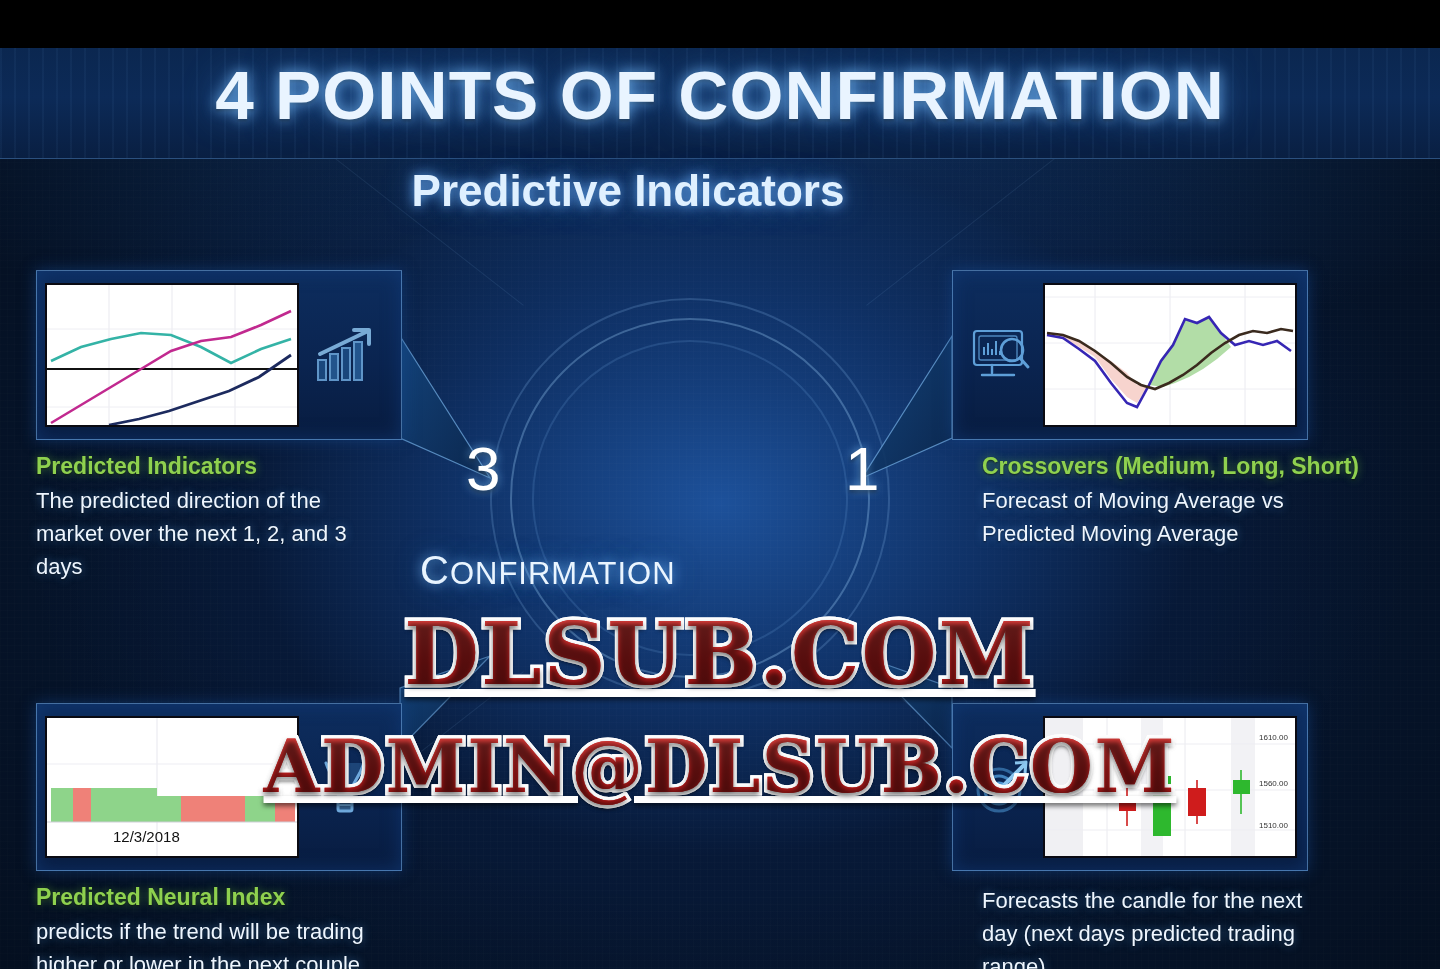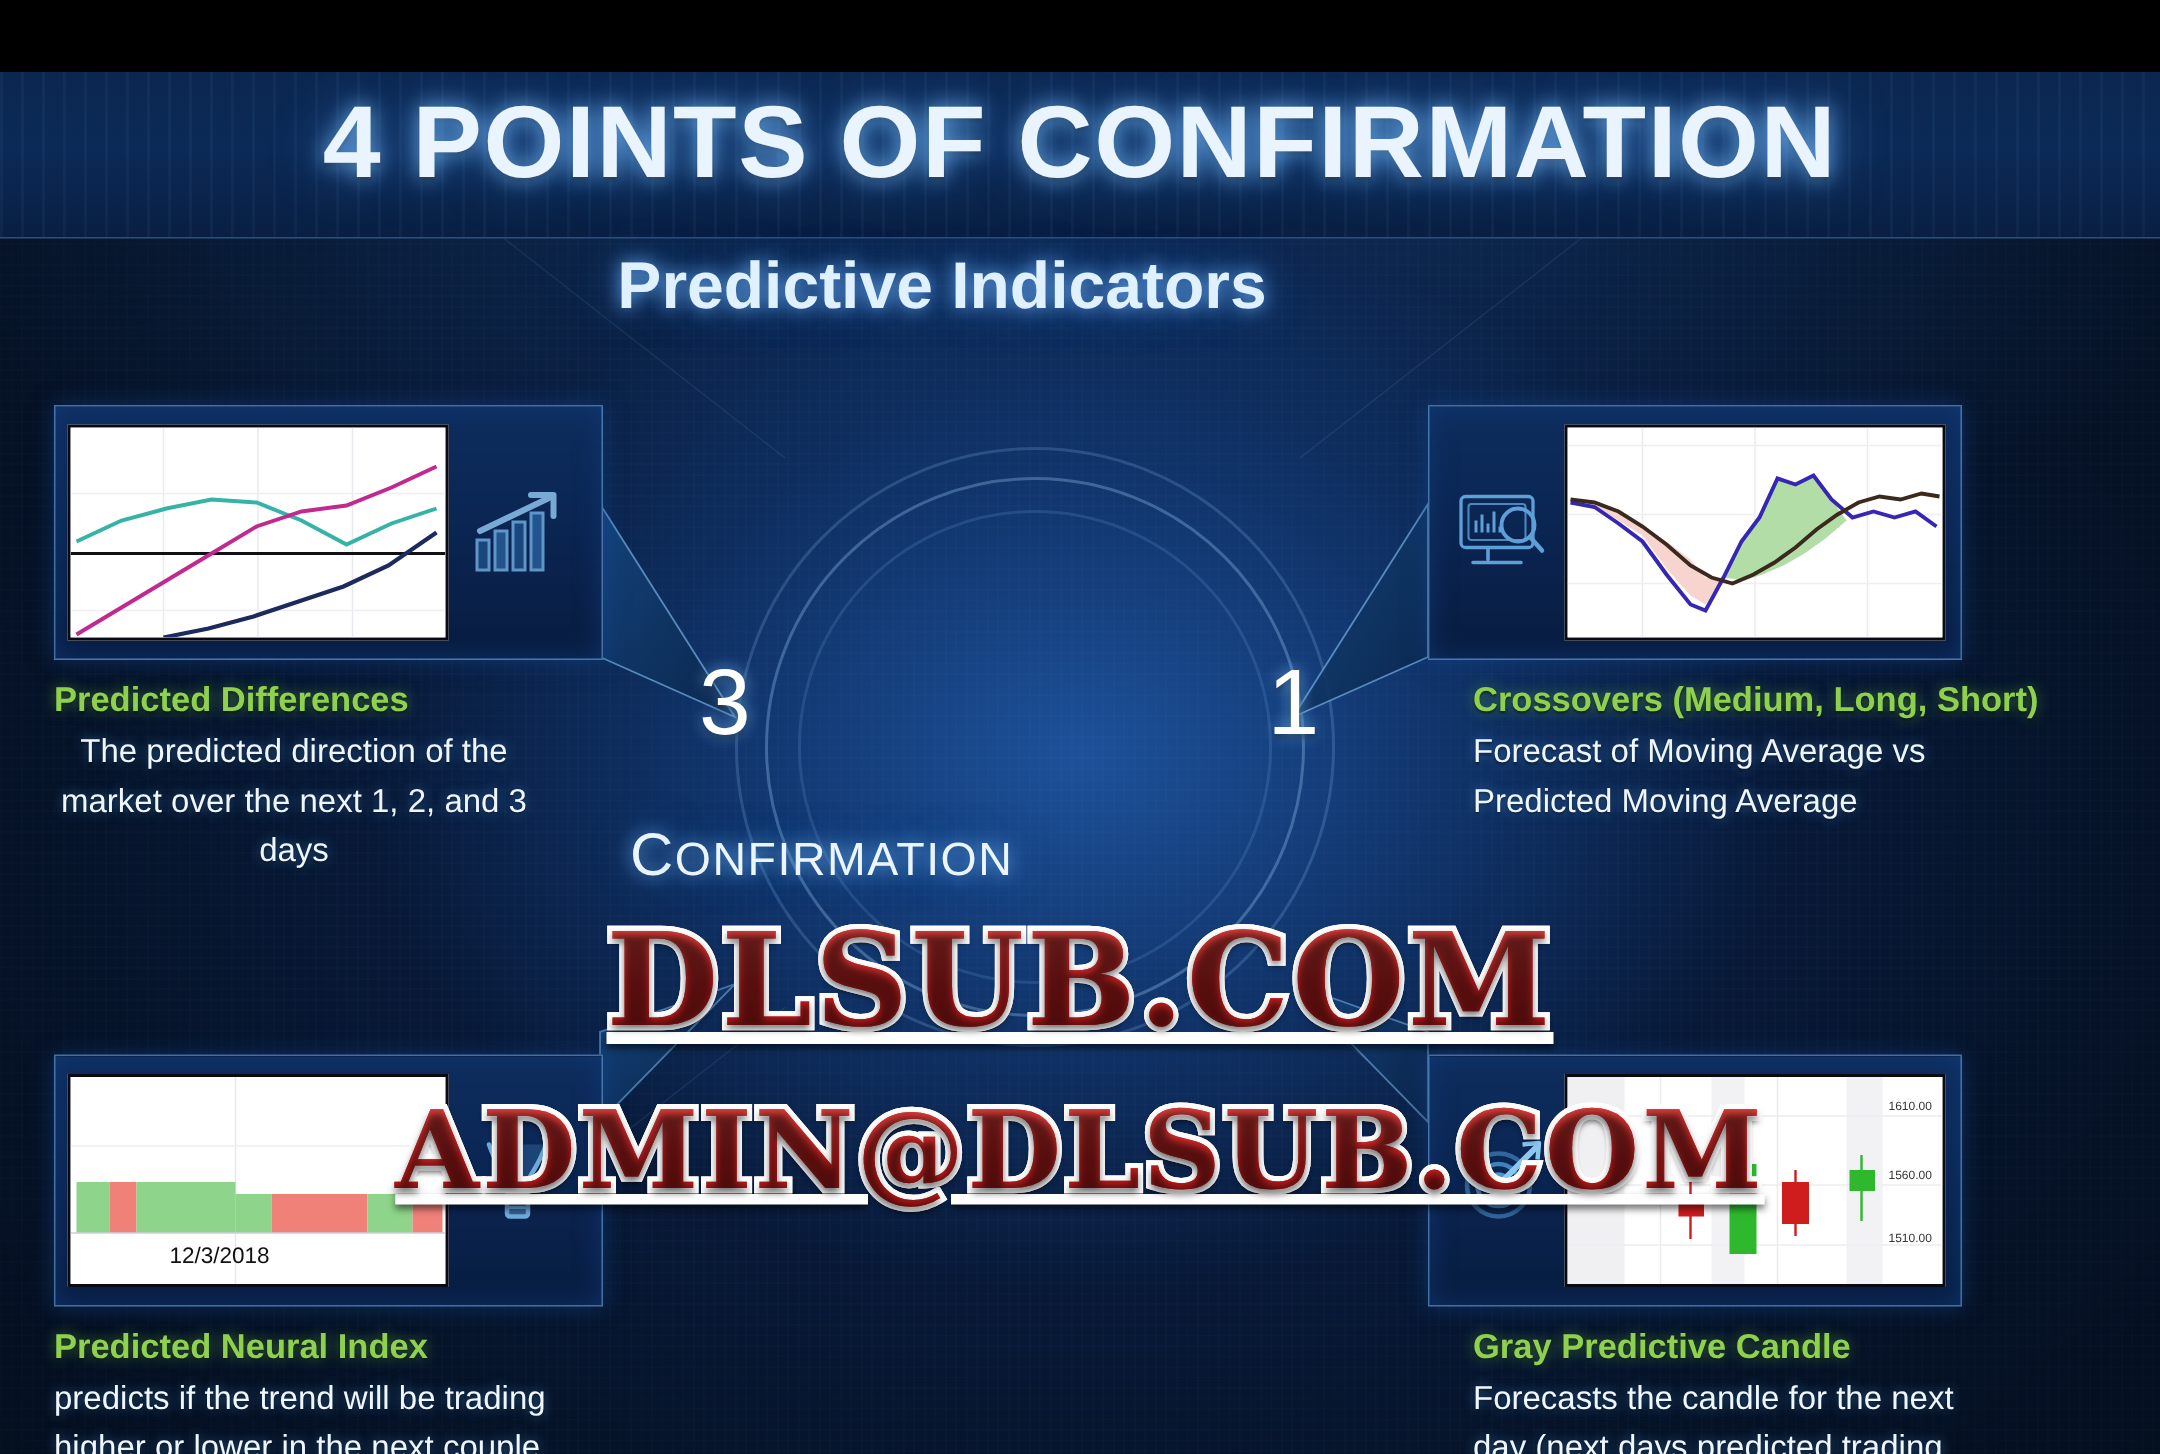--- a/index.html
+++ b/index.html
@@ -202,22 +202,22 @@
             <rect x="16" y="28" width="8" height="26" fill="#3b84c6" fill-opacity="0.6"></rect>
             <rect x="28" y="22" width="8" height="32" fill="#2b6fae" fill-opacity="0.55"></rect>
             <rect x="40" y="16" width="8" height="38" fill="#3b84c6" fill-opacity="0.6"></rect>
             <path d="M6 28 L52 6" stroke="#8cc2ec" stroke-width="4" stroke-linecap="round"></path>
             <path d="M40 4 L55 4 L55 18" stroke="#8cc2ec" stroke-width="4" stroke-linecap="round" stroke-linejoin="round"></path>
           </g>
         </svg>
       </div>
     </div>
     <div class="cap">
-      <h3>Predicted Differences</h3>
-      <p style="max-width:320px;text-align:center;">The predicted direction of the market over the next 1, 2, and 3 days</p>
+      <h3>Predicted Indicators</h3>
+      <p style="max-width:320px;">The predicted direction of the market over the next 1, 2, and 3 days</p>
     </div>
   </div>
 
   <div class="panel" style="left:952px;top:222px;width:356px;">
     <div class="frame" style="height:152px;">
       <div class="panel-icon" style="width:82px;">
         <svg width="64" height="56" viewBox="0 0 64 56">
           <g fill="none" stroke="#5e9fd8" stroke-width="2.2">
             <rect x="4" y="4" width="48" height="34" rx="3"></rect>
             <rect x="9" y="9" width="38" height="24" rx="2" stroke-width="1.4" stroke-opacity="0.8"></rect>
@@ -321,21 +321,20 @@
           <line x1="196" y1="52" x2="196" y2="96" stroke="#2eb82e" stroke-width="1.6"></line>
           <rect x="188" y="62" width="17" height="14" fill="#2eb82e"></rect>
 
           <text x="214" y="22" font-family="Liberation Sans, sans-serif" font-size="8" fill="#333">1610.00</text>
           <text x="214" y="68" font-family="Liberation Sans, sans-serif" font-size="8" fill="#333">1560.00</text>
           <text x="214" y="110" font-family="Liberation Sans, sans-serif" font-size="8" fill="#333">1510.00</text>
         </svg>
       </div>
     </div>
     <div class="cap" style="margin-left:30px;">
-      <h3>Gray Predictive Candle</h3>
       <p style="max-width:330px;">Forecasts the candle for the next day (next days predicted trading range)</p>
     </div>
   </div>
 
   <div class="wm wm1">
     DLSUB.COM<span>DLSUB.COM</span>
   </div>
   <div class="wm wm2">
     ADMIN@DLSUB.COM<span>ADMIN@DLSUB.COM</span>
   </div>

